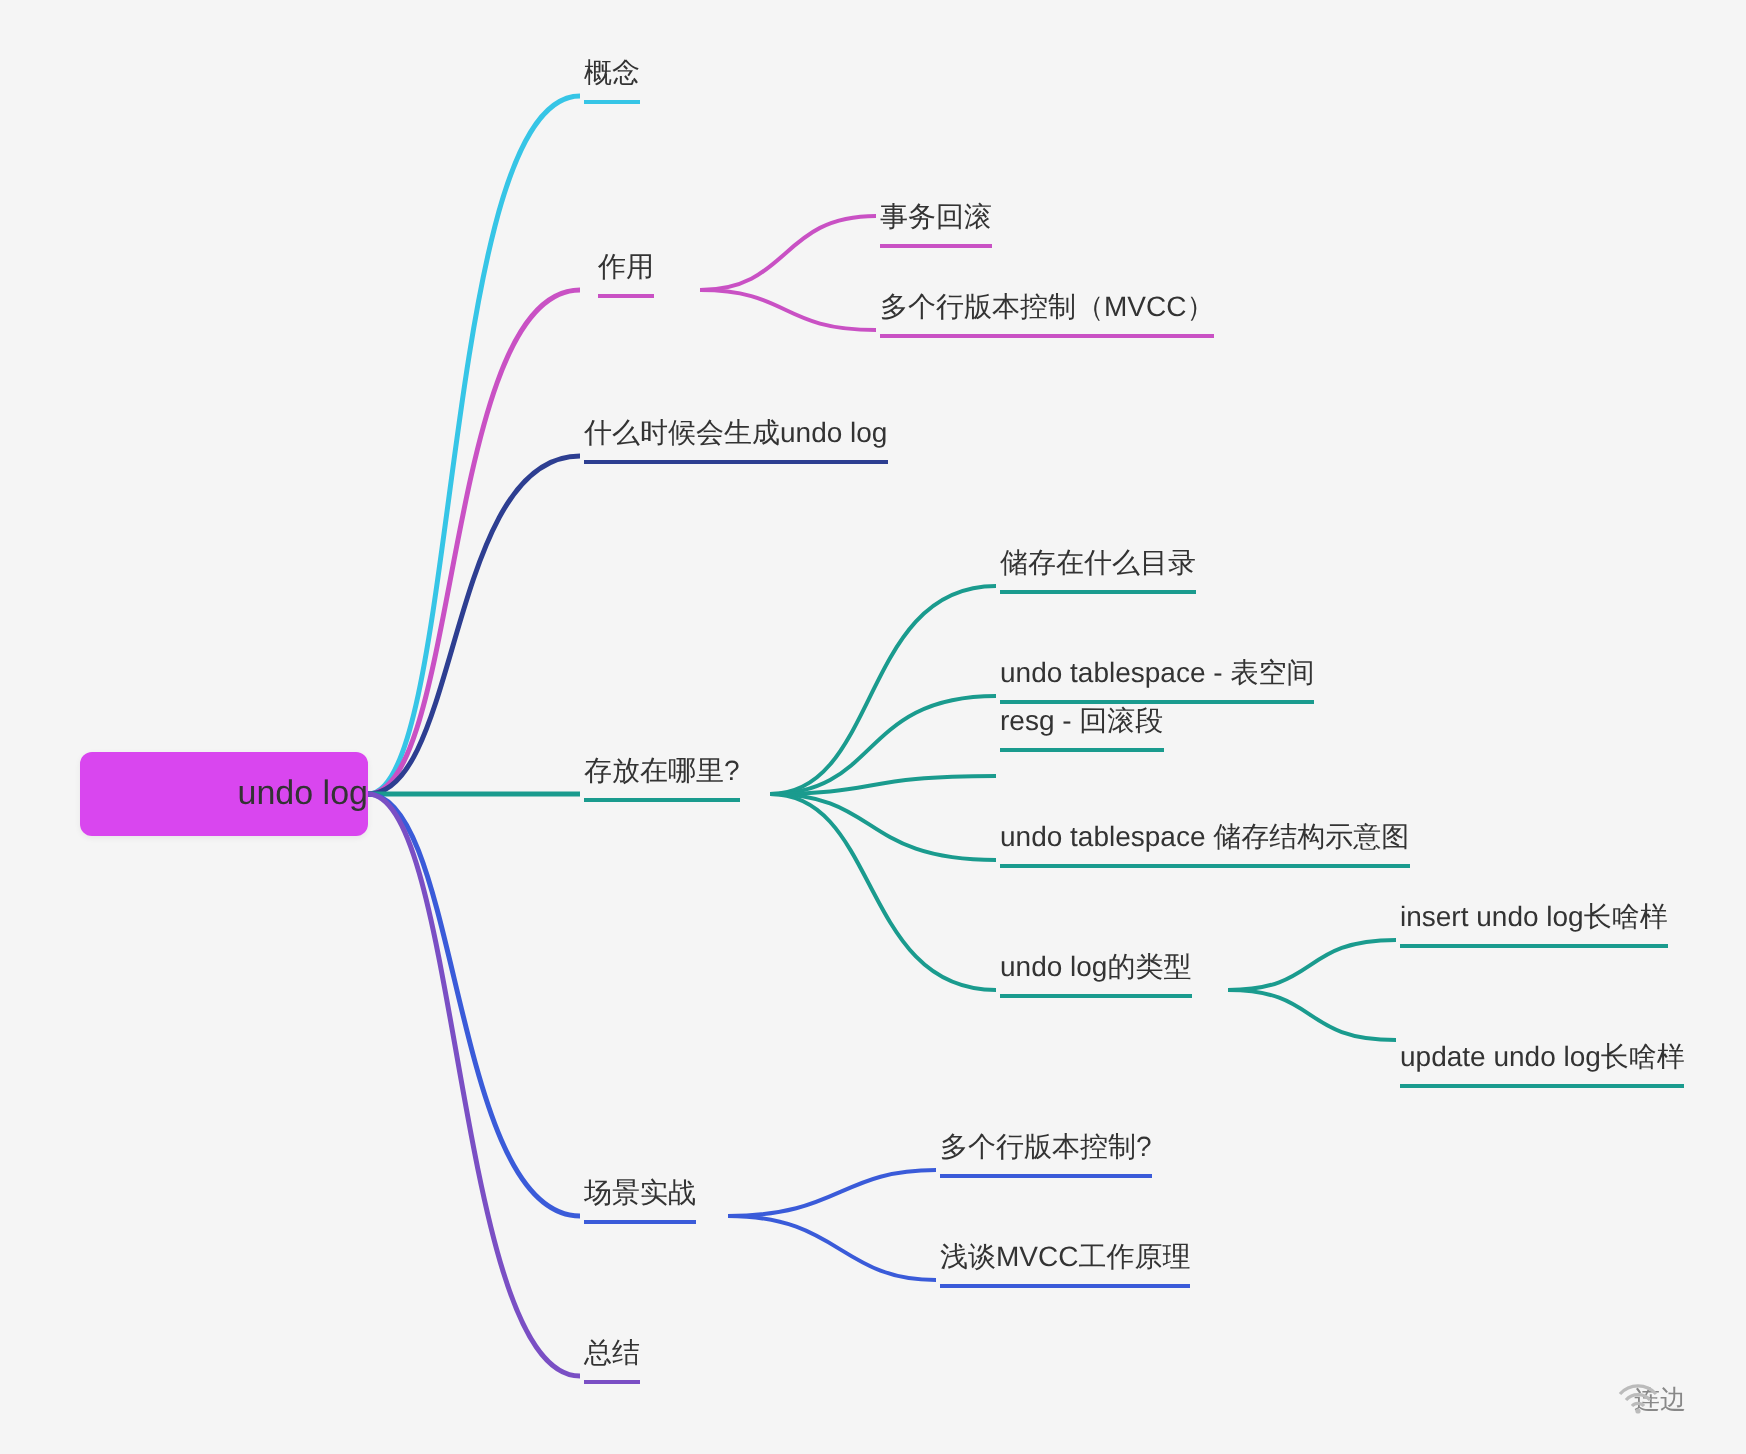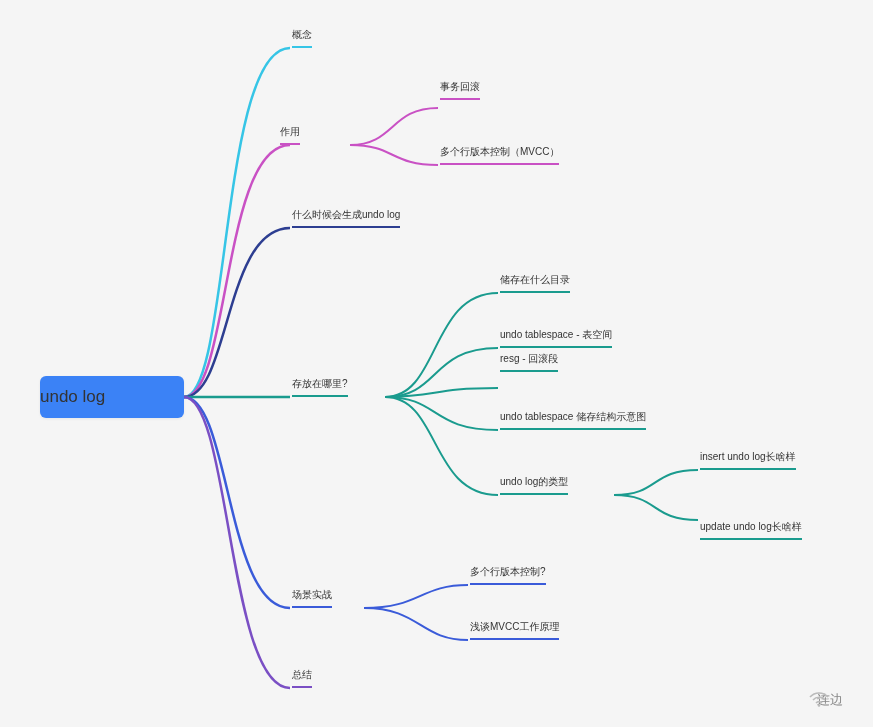--- a/index.html
+++ b/index.html
@@ -12,35 +12,35 @@
     overflow: hidden;
     position: relative;
   }
   svg {
     position: absolute;
     top: 0;
     left: 0;
   }
   .node {
     position: absolute;
-    font-size: 10px;
+    font-size: 14px;
     color: #333;
     white-space: nowrap;
   }
   .root-node {
     position: absolute;
     left: 40px;
     top: 376px;
     width: 144px;
     height: 42px;
-    background: #3b82f6;
+    background: #d946ef;
     border-radius: 6px;
     display: flex;
     align-items: center;
-    justify-content: flex-start;
+    justify-content: flex-end;
     font-size: 17px;
     color: #333;
     box-shadow: 0 1px 3px rgba(0,0,0,0.06);
   }
   .underline {
     border-bottom: 2px solid;
     padding-bottom: 4px;
     display: inline-block;
   }
   
@@ -99,41 +99,41 @@
 </svg>
 
 <div class="root-node">
   <span>undo log</span>
 </div>
 
 <div class="node" style="left:292px; top:28px;">
   <span class="underline c-cyan">概念</span>
 </div>
 
-<div class="node" style="left:280px; top:125px;text-align:center;">
+<div class="node" style="left:299px; top:125px;text-align:center;">
   <span class="underline c-magenta">作用</span>
 </div>
 
 <div class="node" style="left:292px; top:208px;">
   <span class="underline c-navy">什么时候会生成undo log</span>
 </div>
 
 <div class="node" style="left:292px; top:377px;text-decoration:underline;">
   <span class="underline c-teal">存放在哪里?</span>
 </div>
 
 <div class="node" style="left:292px; top:588px;">
   <span class="underline c-blue">场景实战</span>
 </div>
 
 <div class="node" style="left:292px; top:668px;">
   <span class="underline c-purple">总结</span>
 </div>
 
-<div class="node" style="left:440px; top:80px;font-family:Liberation Serif, serif;">
+<div class="node" style="left:440px; top:100px;font-family:Liberation Serif, serif;">
   <span class="underline c-magenta">事务回滚</span>
 </div>
 <div class="node" style="left:440px; top:145px;">
   <span class="underline c-magenta">多个行版本控制（MVCC）</span>
 </div>
 
 <div class="node" style="left:500px; top:273px;">
   <span class="underline c-teal">储存在什么目录</span>
 </div>
 <div class="node" style="left:500px; top:328px;">

